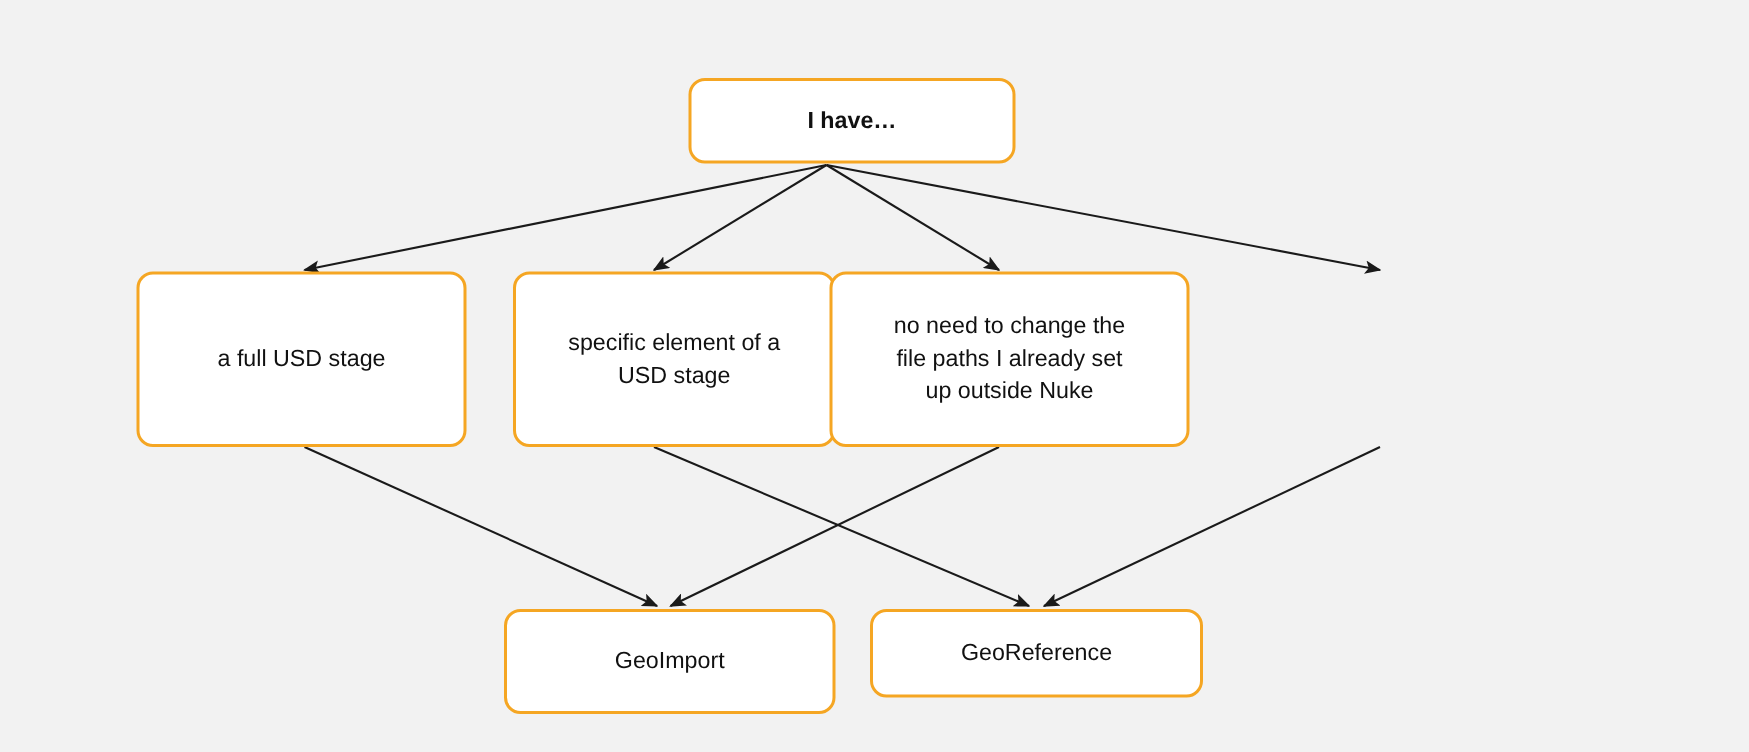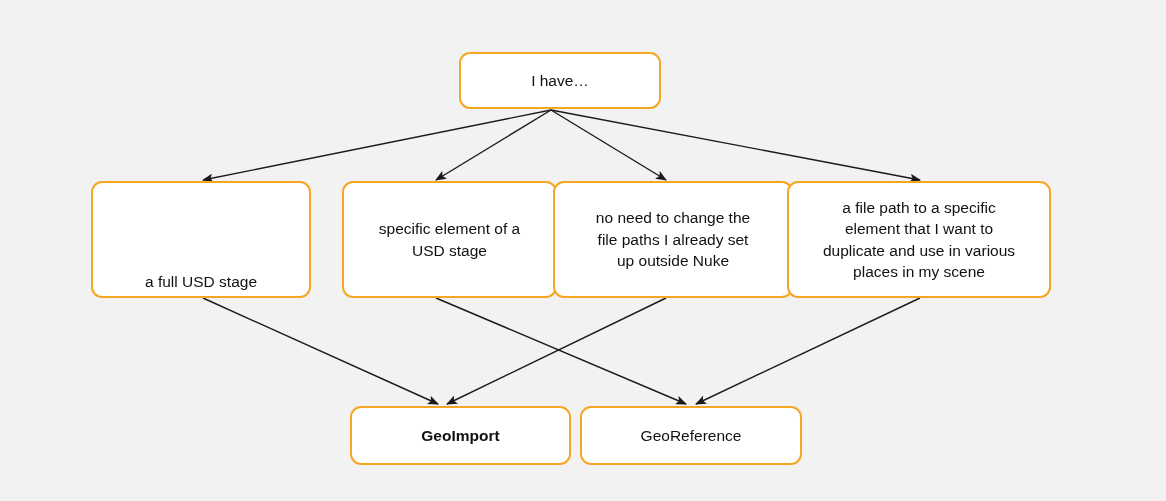--- a/index.html
+++ b/index.html
@@ -64,47 +64,41 @@
         <line x1="551" y1="110" x2="436" y2="180" marker-end="url(#arrowhead)"></line>
         <line x1="551" y1="110" x2="666" y2="180" marker-end="url(#arrowhead)"></line>
         <line x1="551" y1="110" x2="920" y2="180" marker-end="url(#arrowhead)"></line>
         <line x1="203" y1="298" x2="438" y2="404" marker-end="url(#arrowhead)"></line>
         <line x1="666" y1="298" x2="447" y2="404" marker-end="url(#arrowhead)"></line>
         <line x1="436" y1="298" x2="686" y2="404" marker-end="url(#arrowhead)"></line>
         <line x1="920" y1="298" x2="696" y2="404" marker-end="url(#arrowhead)"></line>
       </g>
   </svg>
 
-  <div class="node" style="left: 459px; top: 52px; width: 202px; height: 57px;">
+  <div class="node" style="left: 459px; top: 52px; width: 218px; height: 57px; font-weight: bold;">
     <span class="label">I have…</span>
   </div>
 
-  <div class="node" style="left: 91px; top: 181px; width: 220px; height: 117px; align-items: flex-end;">
+  <div class="node" style="left: 91px; top: 181px; width: 220px; height: 117px;">
     <span class="label">a full USD stage</span>
   </div>
 
   <div class="node" style="left: 325px; top: 181px; width: 215px; height: 117px; margin-left: 17px;">
     <span class="label">specific element of a
 USD stage</span>
   </div>
 
   <div class="node" style="left: 553px; top: 181px; width: 240px; height: 117px;">
     <span class="label">no need to change the
 file paths I already set
 up outside Nuke</span>
   </div>
 
-  <div class="node" style="left: 787px; top: 181px; width: 264px; height: 117px;">
-    <span class="label">a file path to a specific
-element that I want to
-duplicate and use in various
-places in my scene</span>
-  </div>
 
-  <div class="node" style="left: 350px; top: 406px; width: 221px; height: 59px; font-weight: bold;">
+  <div class="node" style="left: 336px; top: 406px; width: 221px; height: 70px;">
     <span class="label">GeoImport</span>
   </div>
 
   <div class="node" style="left: 580px; top: 406px; width: 222px; height: 59px;">
     <span class="label">GeoReference</span>
   </div>
 
 </div>
 
 </body></html>

